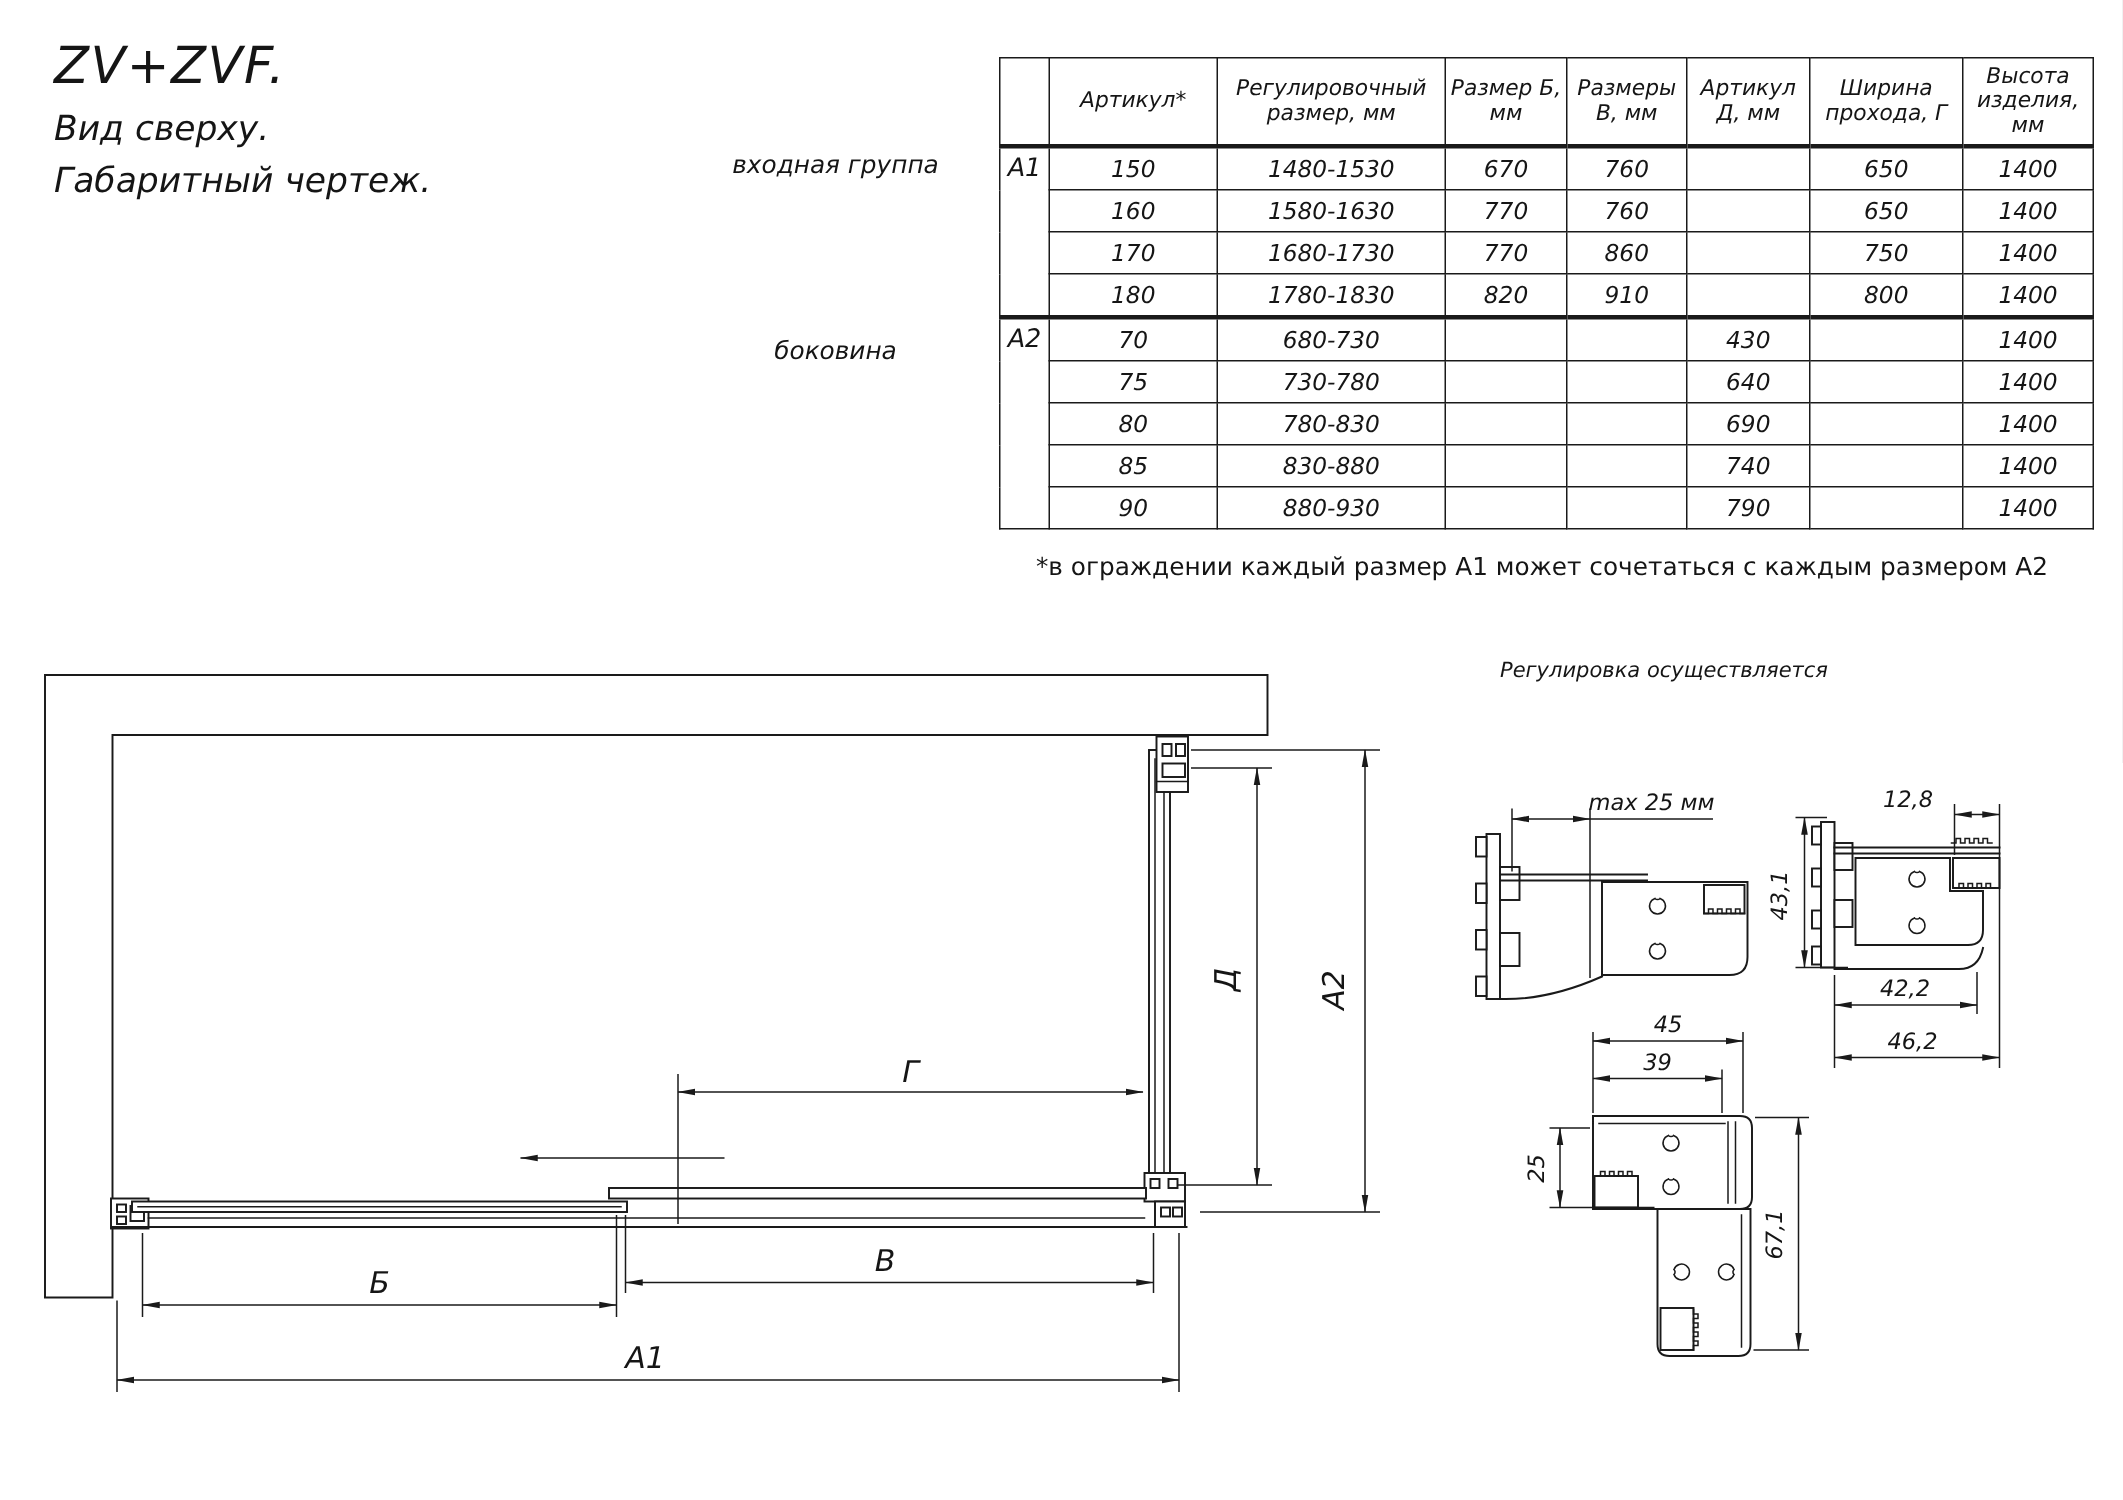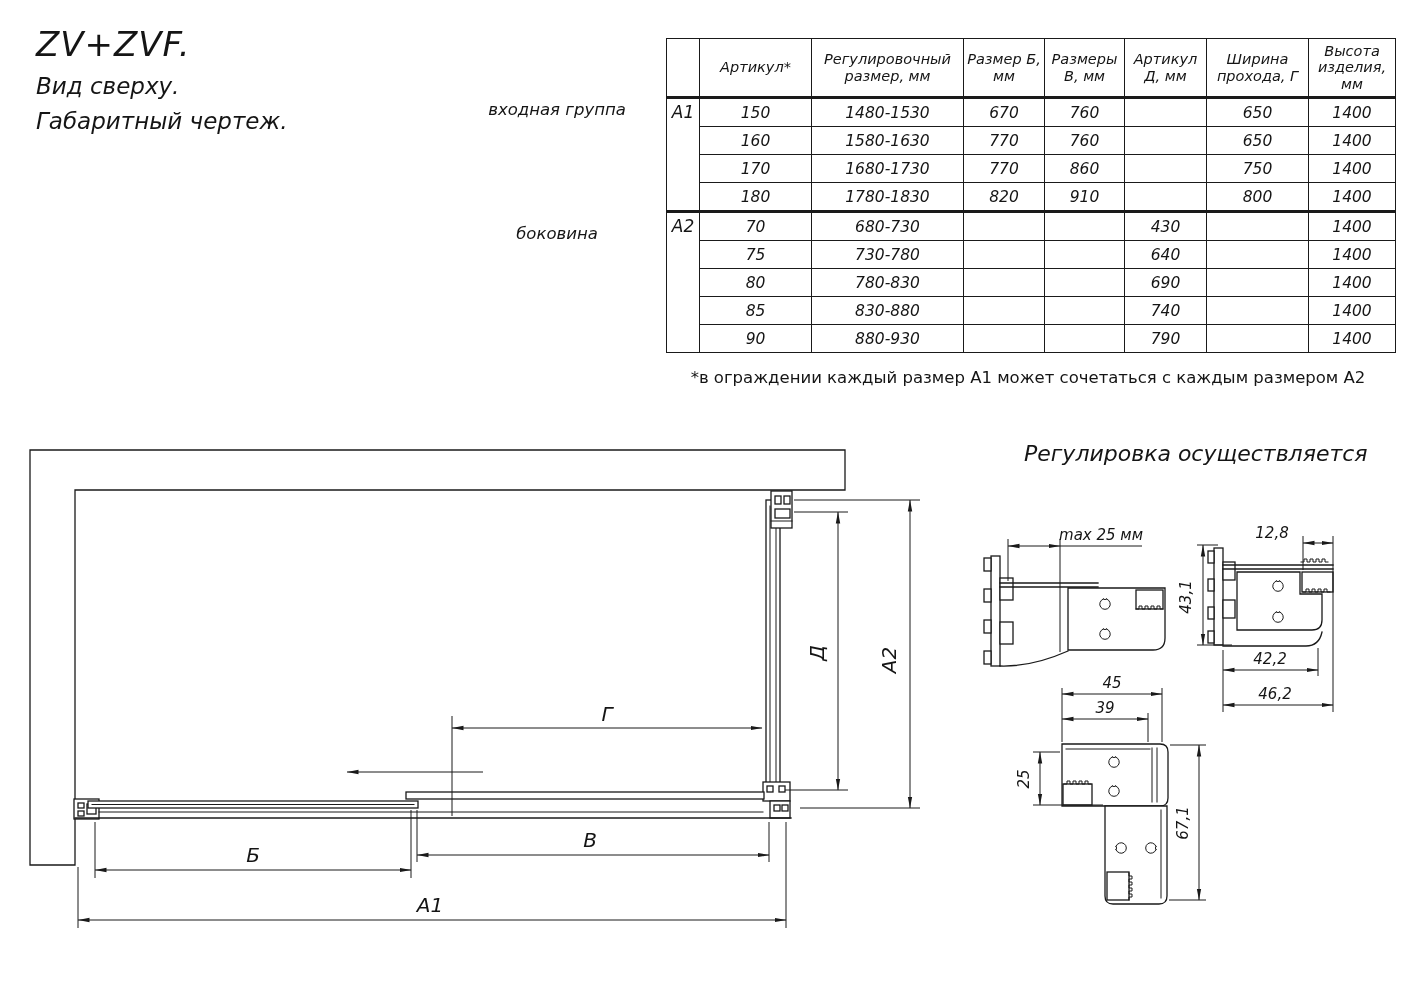--- a/index.html
+++ b/index.html
@@ -33,22 +33,22 @@
   .side-label {
     position:absolute; width:210px; text-align:center;
     font-style:italic; font-size:16.5px; color:#151515;
   }
   .footnote {
     position:absolute; left:688px; top:350px; width:680px; text-align:center;
     font-size:16.5px; color:#151515;margin-top:18px;
   }
   
   .note {
-    position:absolute; left:1024px; top:437px;
-    font-style:italic; font-size:22px; line-height:1.5; color:#151515;
+    position:absolute; left:1000px; top:437px;
+    font-style:italic; font-size:14px; line-height:1.5; color:#151515;
   }
   
   .drawing { position:absolute; left:0; top:0; }
   .ln   { stroke:#1a1a1a; stroke-width:1.3; fill:none; stroke-linecap:square; }
   .thin { stroke-width:1; }
   .part { stroke:#1a1a1a; stroke-width:1.3; fill:#ffffff; }
   .dim  { stroke:#1a1a1a; stroke-width:1; fill:none; }
   .dimlbl   { font-family:"DejaVu Sans",sans-serif; font-style:italic; font-size:20px; fill:#151515; }
   .dimlbl-s { font-family:"DejaVu Sans",sans-serif; font-style:italic; font-size:15px; fill:#151515; }
 </style>

